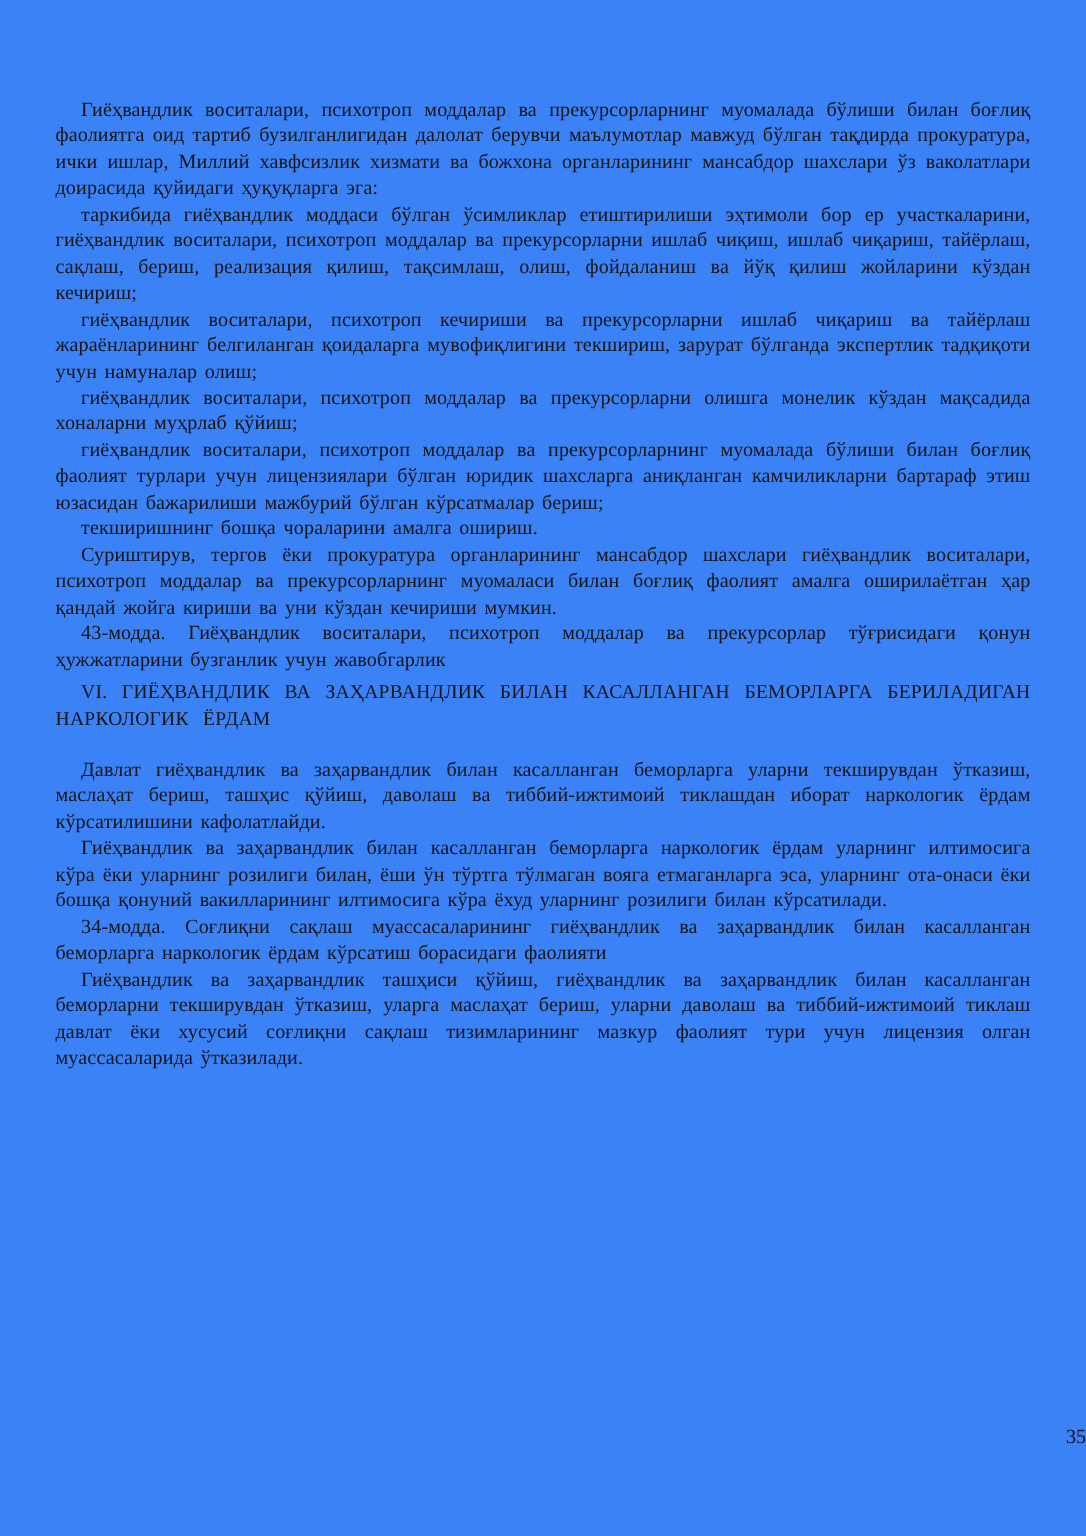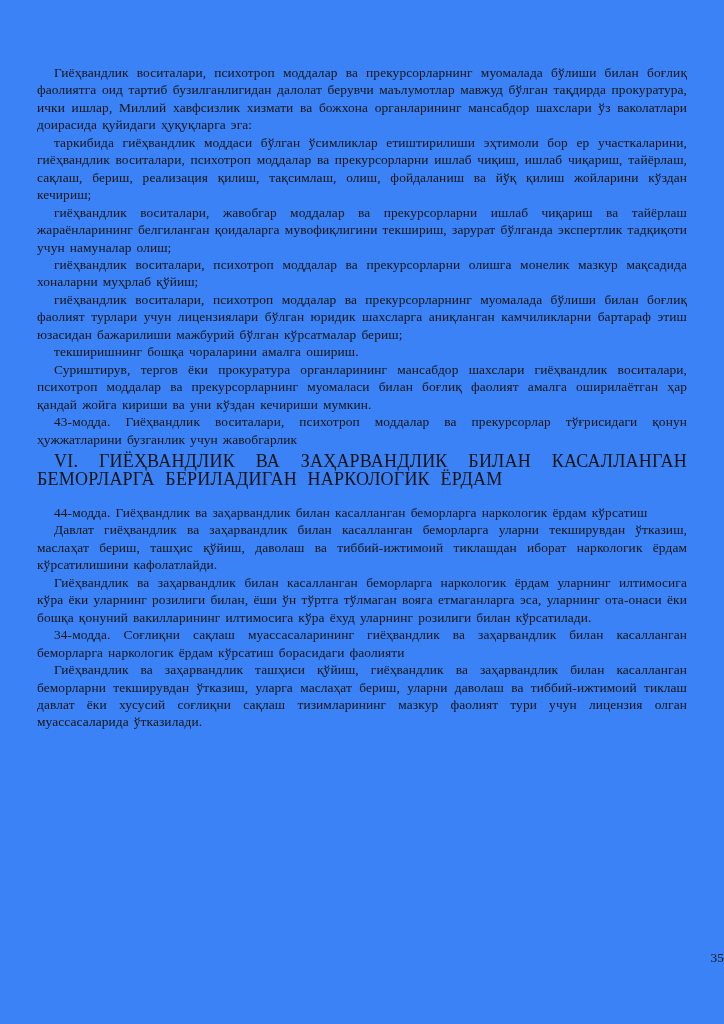--- a/index.html
+++ b/index.html
@@ -28,21 +28,21 @@
     margin: 0;
     font-size: 13.4px;
     line-height: 17.45px;
     text-align: justify;
     text-indent: 17px;
     word-spacing: 1.6px;
     letter-spacing: 0.1px;
   }
   .chapter-heading {
     margin: 4px 0 16px 0;
-    font-size: 18px;
+    font-size: 13px;
     font-weight: normal;
     line-height: 18px;
     text-align: justify;
     text-indent: 17px;
     word-spacing: 6px;
     letter-spacing: 0.2px;
   }
   .page-number {
     position: absolute;
     left: 0;
@@ -56,37 +56,36 @@
 </head>
 <body>
 
 <main class="page">
   <section class="content">
 
     <p class="para">Гиёҳвандлик воситалари, психотроп моддалар ва прекурсорларнинг муомалада бўлиши билан боғлиқ фаолиятга оид тартиб бузилганлигидан далолат берувчи маълумотлар мавжуд бўлган тақдирда прокуратура, ички ишлар, Миллий хавфсизлик хизмати ва божхона органларининг мансабдор шахслари ўз ваколатлари доирасида қуйидаги ҳуқуқларга эга:</p>
 
     <p class="para">таркибида гиёҳвандлик моддаси бўлган ўсимликлар етиштирилиши эҳтимоли бор ер участкаларини, гиёҳвандлик воситалари, психотроп моддалар ва прекурсорларни ишлаб чиқиш, ишлаб чиқариш, тайёрлаш, сақлаш, бериш, реализация қилиш, тақсимлаш, олиш, фойдаланиш ва йўқ қилиш жойларини кўздан кечириш;</p>
 
-    <p class="para">гиёҳвандлик воситалари, жавобгар моддалар ва прекурсорларни ишлаб чиқариш ва тайёрлаш жараёнларининг белгиланган қоидаларга мувофиқлигини текшириш, зарурат бўлганда экспертлик тадқиқоти учун намуналар олиш;</p>
+    <p class="para">гиёҳвандлик воситалари, психотроп кечириши ва прекурсорларни ишлаб чиқариш ва тайёрлаш жараёнларининг белгиланган қоидаларга мувофиқлигини текшириш, зарурат бўлганда экспертлик тадқиқоти учун намуналар олиш;</p>
 
-    <p class="para">гиёҳвандлик воситалари, психотроп моддалар ва прекурсорларни олишга монелик мазкур мақсадида хоналарни муҳрлаб қўйиш;</p>
+    <p class="para">гиёҳвандлик воситалари, психотроп моддалар ва прекурсорларни олишга монелик кўздан мақсадида хоналарни муҳрлаб қўйиш;</p>
 
 
     <p class="para">гиёҳвандлик воситалари, психотроп моддалар ва прекурсорларнинг муомалада бўлиши билан боғлиқ фаолият турлари учун лицензиялари бўлган юридик шахсларга аниқланган камчиликларни бартараф этиш юзасидан бажарилиши мажбурий бўлган кўрсатмалар бериш;</p>
 
     <p class="para">текширишнинг бошқа чораларини амалга ошириш.</p>
 
     <p class="para">Суриштирув, тергов ёки прокуратура органларининг мансабдор шахслари гиёҳвандлик воситалари, психотроп моддалар ва прекурсорларнинг муомаласи билан боғлиқ фаолият амалга оширилаётган ҳар қандай жойга кириши ва уни кўздан кечириши мумкин.</p>
 
     <p class="para">43-модда. Гиёҳвандлик воситалари, психотроп моддалар ва прекурсорлар тўғрисидаги қонун ҳужжатларини бузганлик учун жавобгарлик</p>
 
 
     <h2 class="chapter-heading">VI. ГИЁҲВАНДЛИК ВА ЗАҲАРВАНДЛИК БИЛАН КАСАЛЛАНГАН БЕМОРЛАРГА БЕРИЛАДИГАН НАРКОЛОГИК ЁРДАМ</h2>
 
-    <p class="para">44-модда. Гиёҳвандлик ва заҳарвандлик билан касалланган беморларга наркологик ёрдам кўрсатиш</p>
 
     <p class="para">Давлат гиёҳвандлик ва заҳарвандлик билан касалланган беморларга уларни текширувдан ўтказиш, маслаҳат бериш, ташҳис қўйиш, даволаш ва тиббий-ижтимоий тиклашдан иборат наркологик ёрдам кўрсатилишини кафолатлайди.</p>
 
     <p class="para">Гиёҳвандлик ва заҳарвандлик билан касалланган беморларга наркологик ёрдам уларнинг илтимосига кўра ёки уларнинг розилиги билан, ёши ўн тўртга тўлмаган вояга етмаганларга эса, уларнинг ота-онаси ёки бошқа қонуний вакилларининг илтимосига кўра ёхуд уларнинг розилиги билан кўрсатилади.</p>
 
 
 
     <p class="para">34-модда. Соғлиқни сақлаш муассасаларининг гиёҳвандлик ва заҳарвандлик билан касалланган беморларга наркологик ёрдам кўрсатиш борасидаги фаолияти</p>
 
     <p class="para">Гиёҳвандлик ва заҳарвандлик ташҳиси қўйиш, гиёҳвандлик ва заҳарвандлик билан касалланган беморларни текширувдан ўтказиш, уларга маслаҳат бериш, уларни даволаш ва тиббий-ижтимоий тиклаш давлат ёки хусусий соғлиқни сақлаш тизимларининг мазкур фаолият тури учун лицензия олган муассасаларида ўтказилади.</p>

